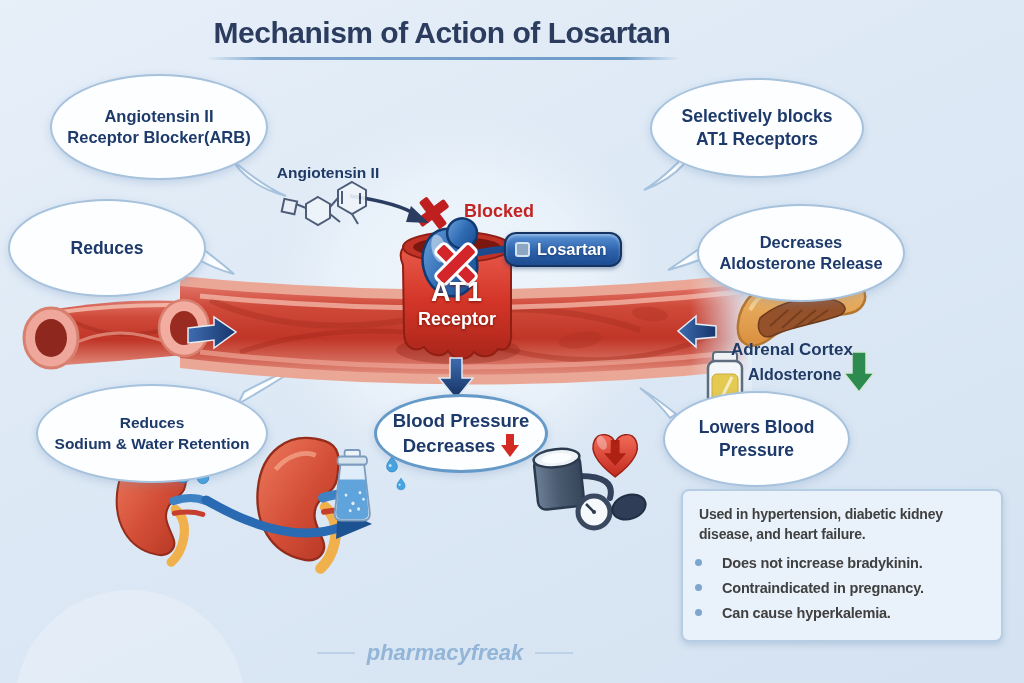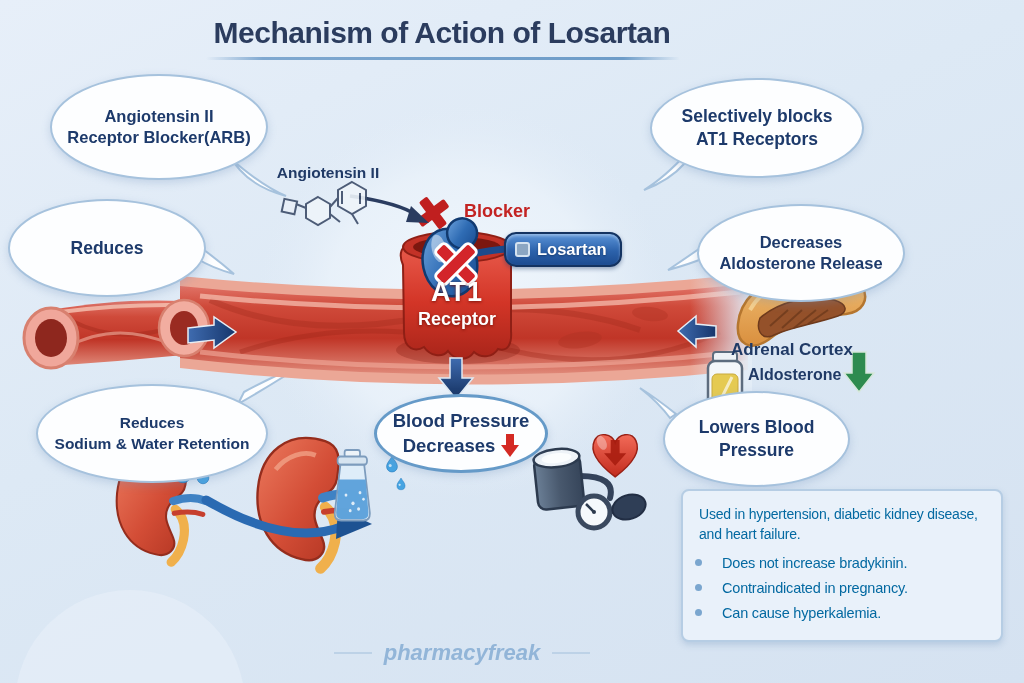--- a/index.html
+++ b/index.html
@@ -58,27 +58,27 @@
 
   .at1 { position:absolute; left:405px; top:279px; width:104px; z-index:4; text-align:center;
          color:#fff; text-shadow:0 1px 3px rgba(110,15,8,.85); }
   .at1 .l1 { font-size:27px; font-weight:bold; letter-spacing:1px; line-height:1; }
   .at1 .l2 { font-size:18px; font-weight:bold; margin-top:3px; }
 
   .infobox {
     position:absolute; left:681px; top:489px; width:322px; height:153px; z-index:3;
     background:#e9f1fa; border:2px solid #b6cde4; border-radius:8px;
     box-shadow:0 3px 6px rgba(110,145,185,.3);
-    padding:13px 12px 8px 12px; color:#0369a1; font-weight:normal;
+    padding:13px 12px 8px 12px; color:#404040; font-weight:bold;
   }
   .infobox .intro { font-size:14px; line-height:1.45; letter-spacing:-0.2px; margin-bottom:10px; padding-left:4px; }
   .infobox .bullet { display:flex; align-items:center; gap:20px; font-size:14.5px; margin-bottom:9px; letter-spacing:-0.2px; }
   .infobox .dot { width:7px; height:7px; border-radius:50%; background:#7aa6cf; flex:0 0 auto; }
 
-  .wm { position:absolute; left:322px; top:640px; width:280px; z-index:3;
+  .wm { position:absolute; left:305px; top:640px; width:280px; z-index:3;
         display:flex; align-items:center; justify-content:center; gap:12px;
         color:#92b5d8; font-size:22px; font-style:italic; font-weight:bold; }
   .wm .dash { width:38px; height:2px; background:#bdd2e7; }
 </style>
 </head>
 <body>
 
 <div class="canvas">
 
   <svg class="art" width="1024" height="683" viewBox="0 0 1024 683">
@@ -324,21 +324,21 @@
   </div>
   <div class="bubble b-bp">
     <div>Blood Pressure</div>
     <div class="bp-row">
       <span>Decreases</span>
       <span class="arrow-red"></span>
     </div>
   </div>
 
   <div class="lbl lbl-ang">Angiotensin II</div>
-  <div class="lbl lbl-blocked">Blocker</div>
+  <div class="lbl lbl-blocked">Blocked</div>
   <div class="lbl lbl-adrenal">Adrenal Cortex</div>
   <div class="lbl lbl-aldo">Aldosterone</div>
 
   <div class="pill">
     <span class="pill-icon"></span>
     <span class="pill-text">Losartan</span>
   </div>
 
   <div class="at1">
     <div class="l1">AT1</div>

